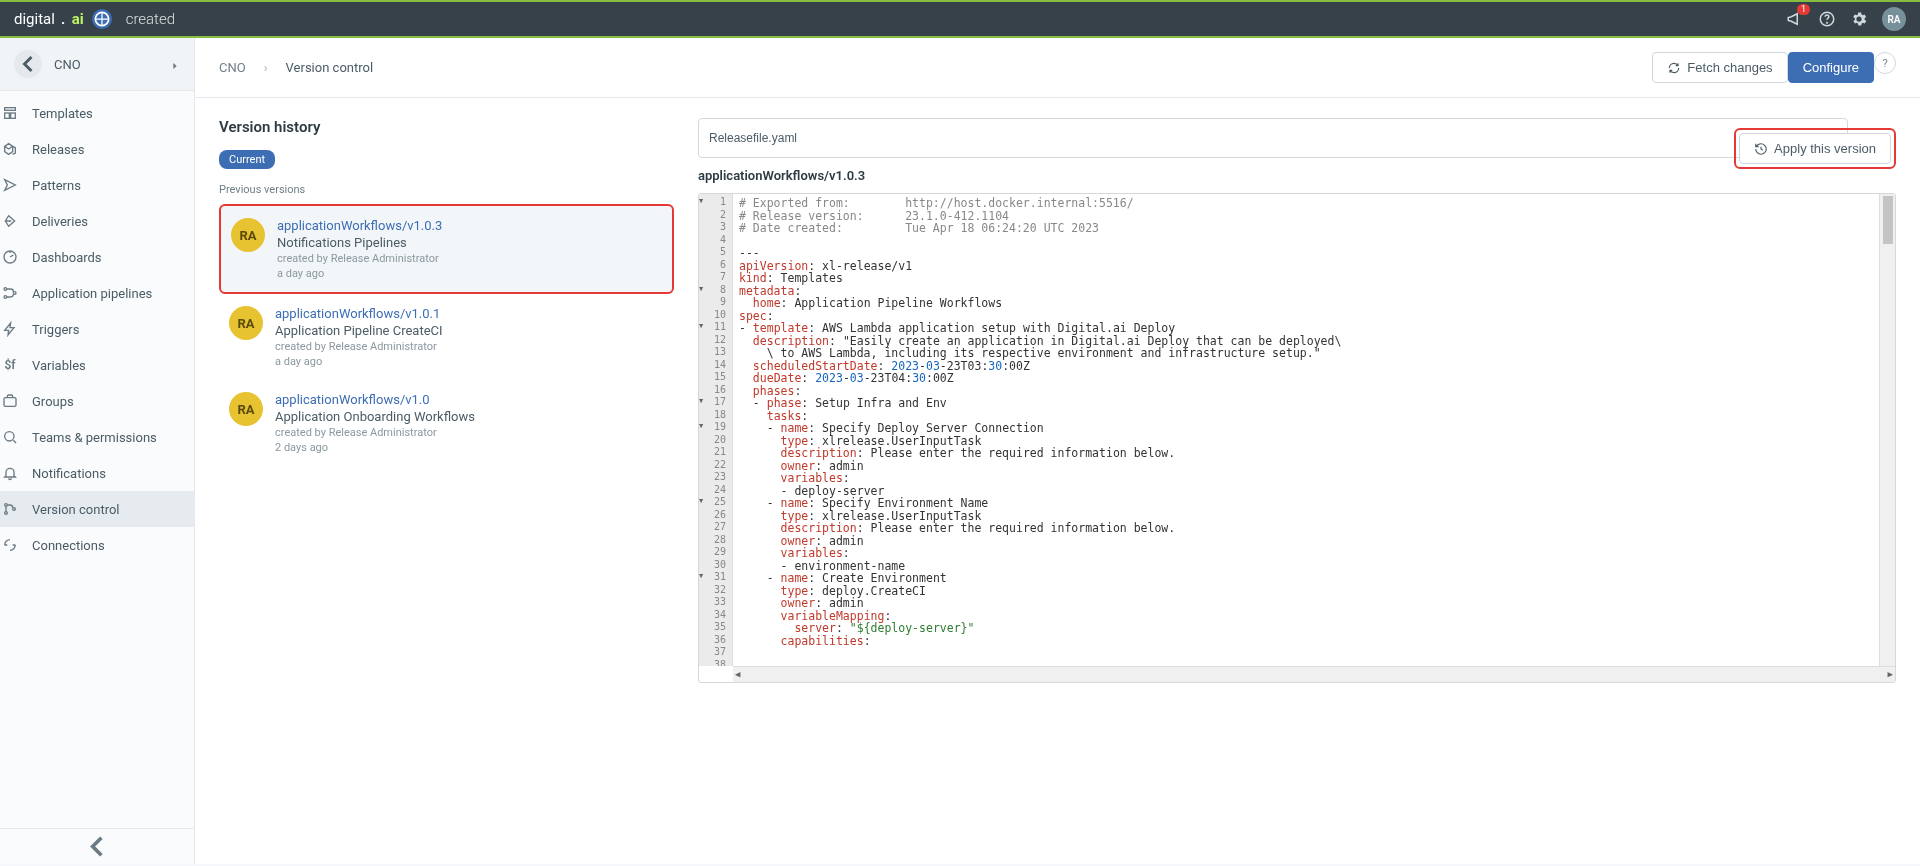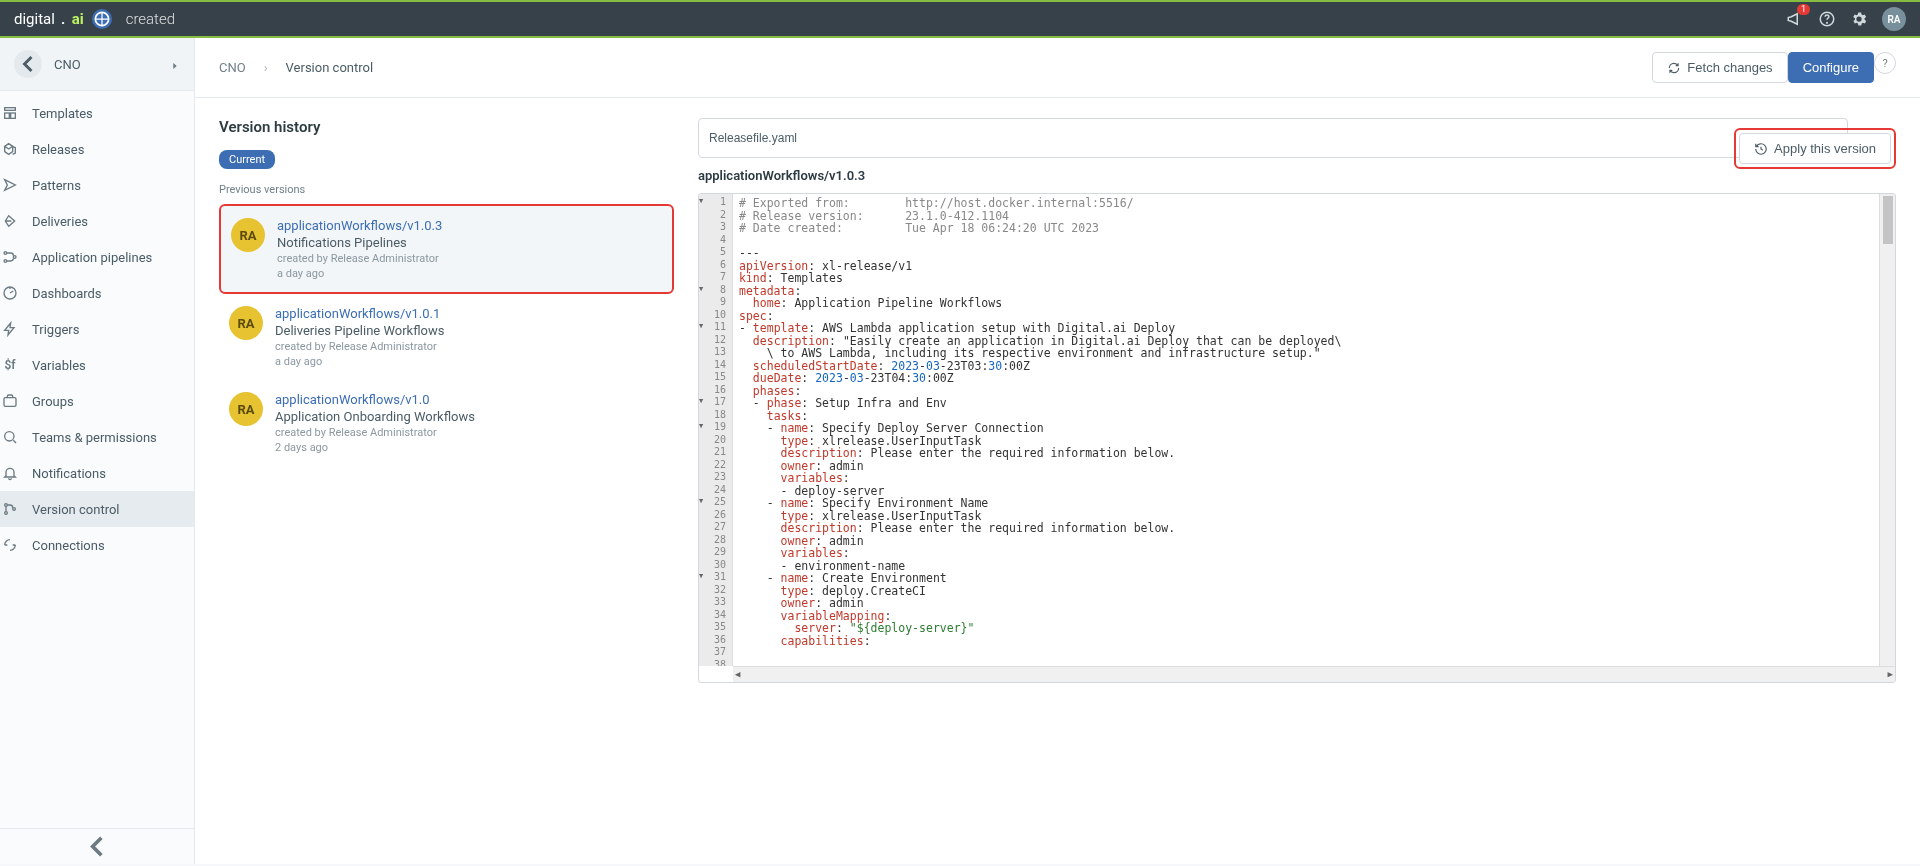--- a/index.html
+++ b/index.html
@@ -177,36 +177,36 @@
           <span class="icn">
             <svg viewBox="0 0 24 24" fill="none" stroke="currentColor" stroke-width="2">
               <path d="M5 12l5-8 9 8-9 8zM5 12h9"></path>
             </svg>
           </span>
           <span>Deliveries</span>
         </div>
       <div class="nav-item">
           <span class="icn">
             <svg viewBox="0 0 24 24" fill="none" stroke="currentColor" stroke-width="2">
+              <circle cx="12" cy="12" r="9"></circle>
+              <path d="M12 12l5-3M12 3v3"></path>
+            </svg>
+          </span>
+          <span>Dashboards</span>
+        </div>
+      <div class="nav-item">
+          <span class="icn">
+            <svg viewBox="0 0 24 24" fill="none" stroke="currentColor" stroke-width="2">
               <circle cx="5" cy="6" r="2"></circle>
               <circle cx="5" cy="18" r="2"></circle>
               <circle cx="19" cy="12" r="2"></circle>
               <path d="M7 6h6a4 4 0 014 4M7 18h6a4 4 0 004-4"></path>
             </svg>
           </span>
           <span>Application pipelines</span>
-        </div>
-      <div class="nav-item">
-          <span class="icn">
-            <svg viewBox="0 0 24 24" fill="none" stroke="currentColor" stroke-width="2">
-              <circle cx="12" cy="12" r="9"></circle>
-              <path d="M12 12l5-3M12 3v3"></path>
-            </svg>
-          </span>
-          <span>Dashboards</span>
         </div>
       <div class="nav-item">
           <span class="icn">
             <svg viewBox="0 0 24 24" fill="none" stroke="currentColor" stroke-width="2">
               <path d="M13 3L4 14h6l-1 7 9-11h-6z"></path>
             </svg>
           </span>
           <span>Triggers</span>
         </div>
       <div class="nav-item">
@@ -313,21 +313,21 @@
               <span class="v-title">applicationWorkflows/v1.0.3</span>
               <span class="v-sub">Notifications Pipelines</span>
               <span class="v-meta"><span class="by">created by </span><span>Release Administrator</span></span>
               <span class="v-meta">a day ago</span>
             </div>
           </div>
           <div class="version-card">
             <span class="v-avatar">RA</span>
             <div class="v-body">
               <span class="v-title">applicationWorkflows/v1.0.1</span>
-              <span class="v-sub">Deliveries Pipeline Workflows</span>
+              <span class="v-sub">Application Pipeline CreateCI</span>
               <span class="v-meta"><span class="by">created by </span><span>Release Administrator</span></span>
               <span class="v-meta">a day ago</span>
             </div>
           </div>
           <div class="version-card">
             <span class="v-avatar">RA</span>
             <div class="v-body">
               <span class="v-title">applicationWorkflows/v1.0</span>
               <span class="v-sub">Application Onboarding Workflows</span>
               <span class="v-meta"><span class="by">created by </span><span>Release Administrator</span></span>

